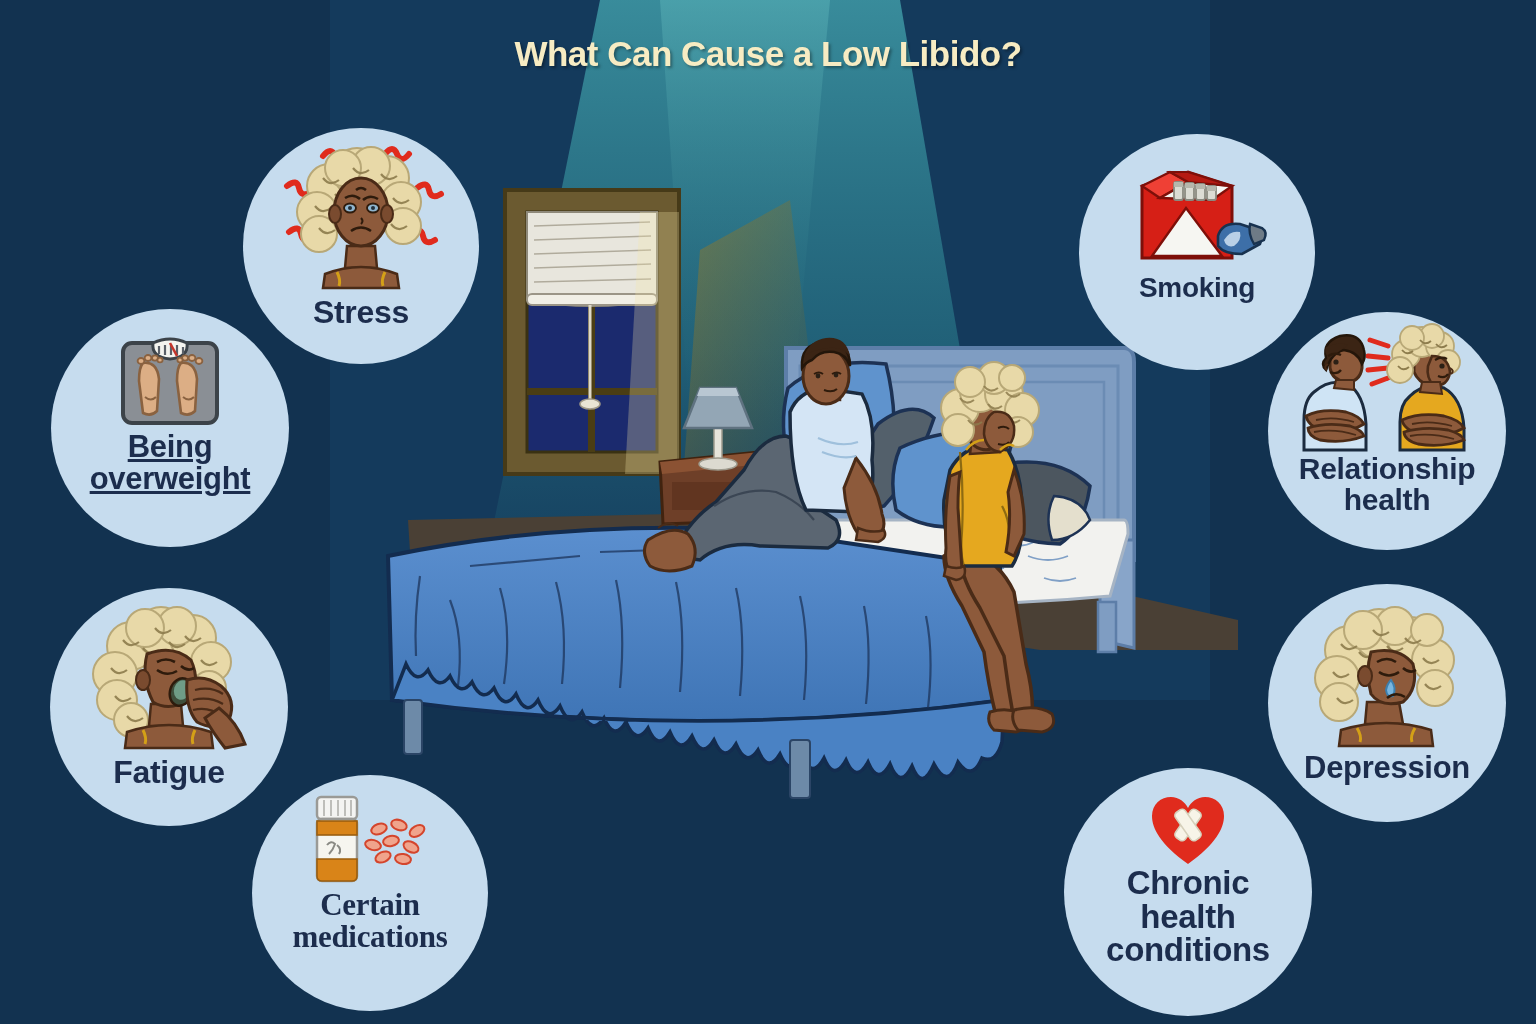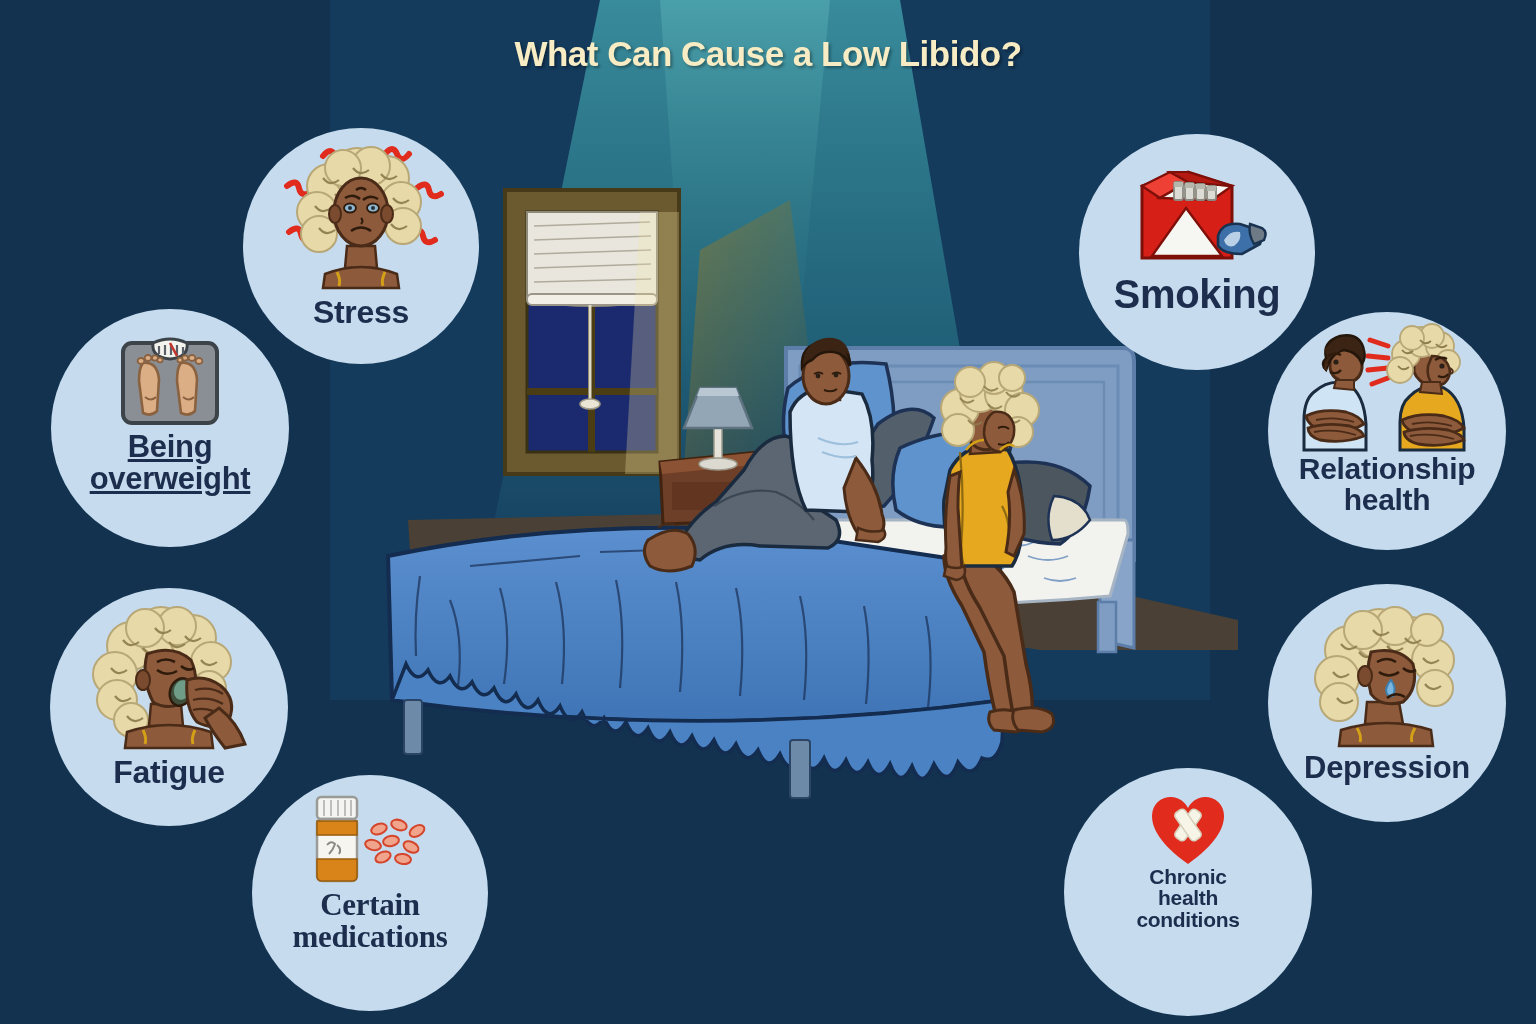--- a/index.html
+++ b/index.html
@@ -54,24 +54,24 @@
   #b-medications { left:252px;  top:775px; width:236px; height:236px; }
   #b-smoking     { left:1079px; top:134px; width:236px; height:236px; }
   #b-relationship{ left:1268px; top:312px; width:238px; height:238px; }
   #b-depression  { left:1268px; top:584px; width:238px; height:238px; }
   #b-chronic     { left:1064px; top:768px; width:248px; height:248px; }
 
   #b-stress .label      { font-size:32px; margin-top:-4px; }
   #b-overweight .label  { font-size:31px; margin-top:2px;text-decoration:underline; }
   #b-fatigue .label     { font-size:32px; margin-top:0px; }
   #b-medications .label { font-size:31px; margin-top:0px;font-family:Liberation Serif, serif; }
-  #b-smoking .label     { font-size:40px; margin-top:2px; }
+  #b-smoking .label     { font-size:28px; margin-top:2px; }
   #b-relationship .label{ font-size:30px; margin-top:0px; }
   #b-depression .label  { font-size:31px; margin-top:2px;text-align:center; }
-  #b-chronic .label     { font-size:21px; margin-top:0px; }
+  #b-chronic .label     { font-size:33px; margin-top:0px; }
 
   svg { display:block; overflow:visible; }
 </style>
 </head>
 <body>
 
 <div id="stage">
 
   <svg class="scene" width="1536" height="1024" viewBox="0 0 1536 1024">
     <defs>

